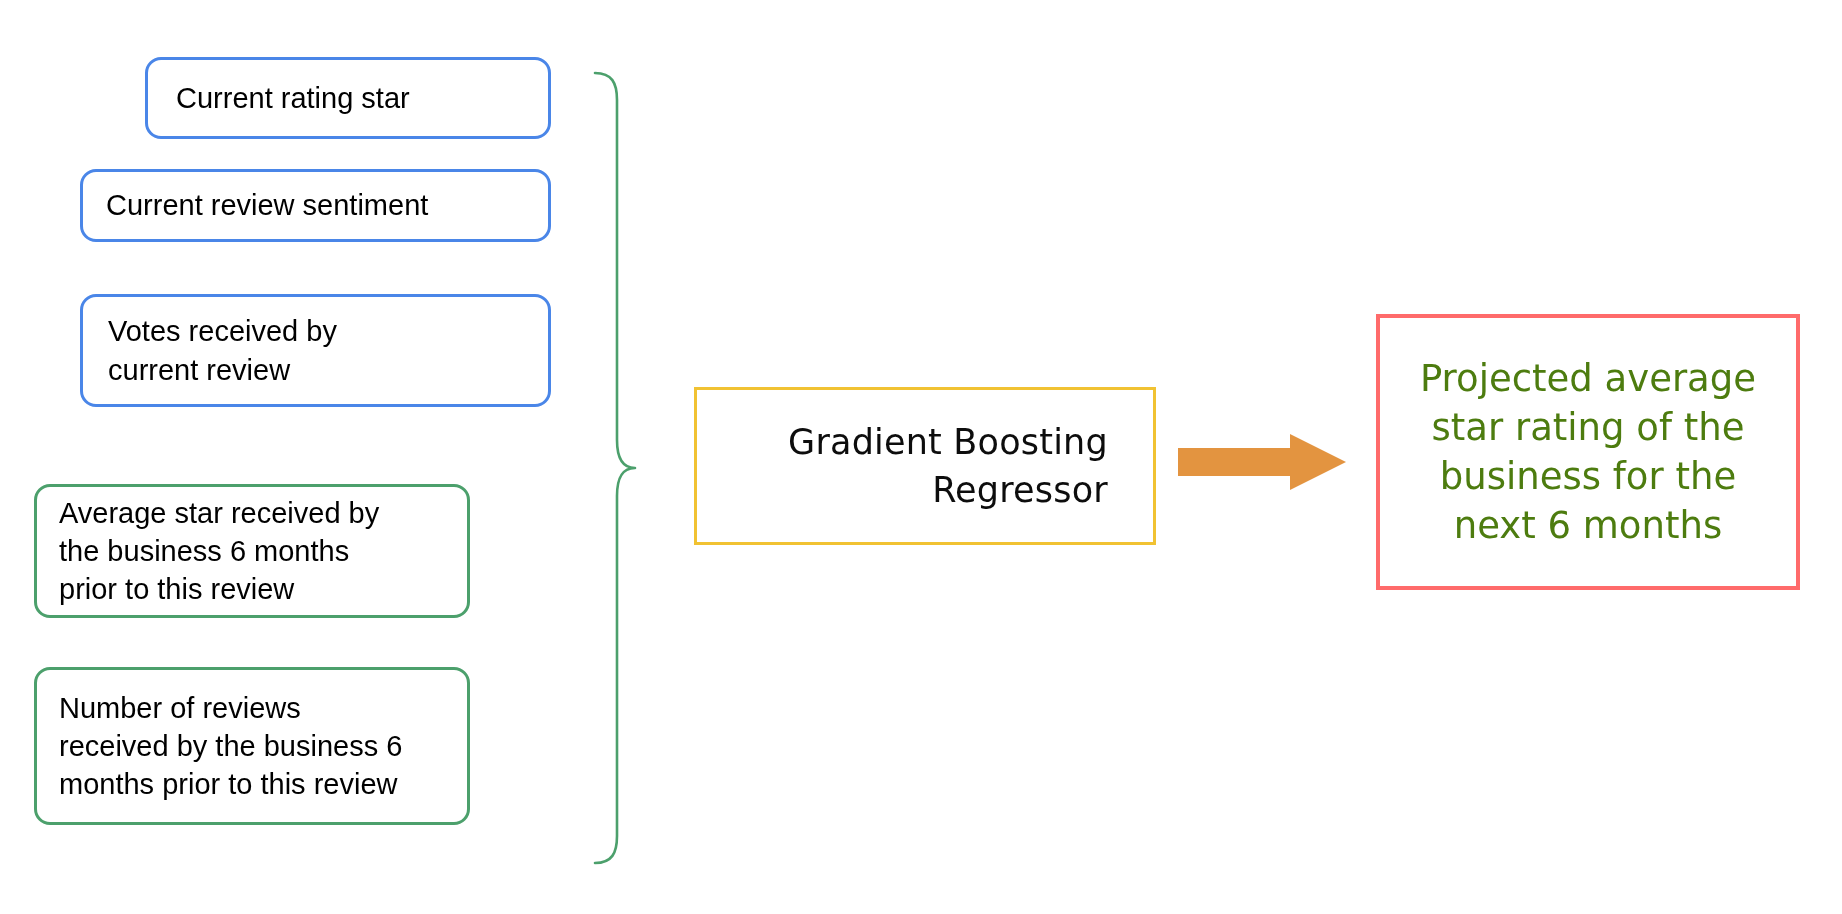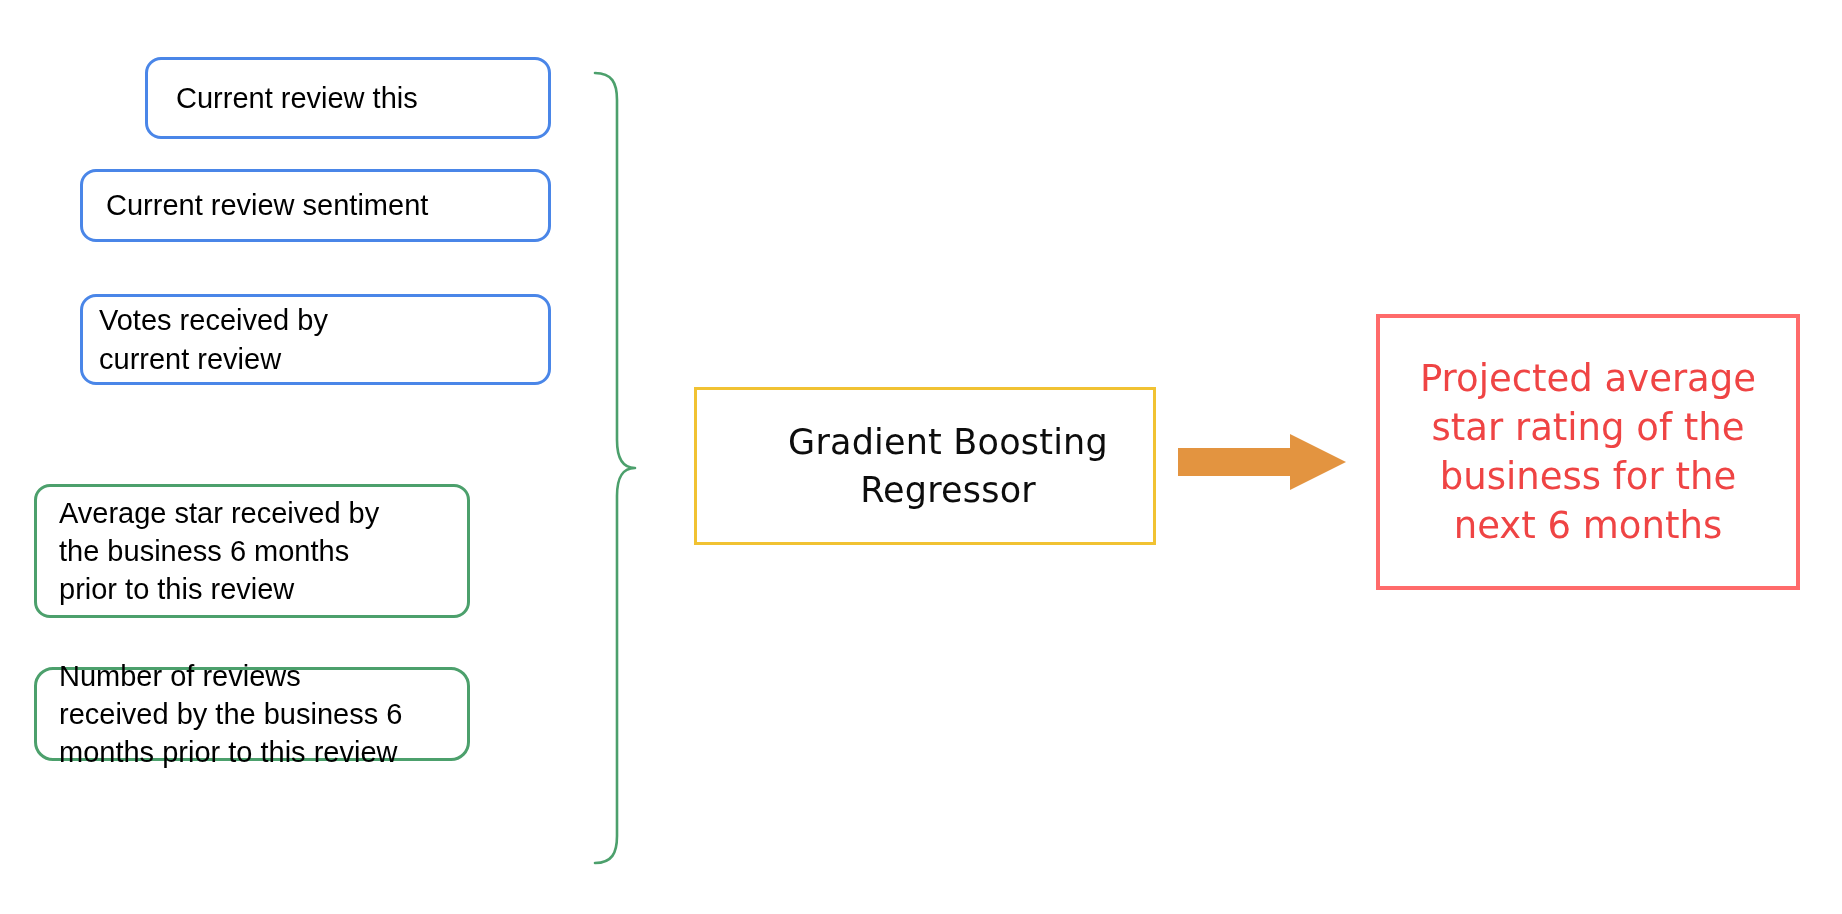--- a/index.html
+++ b/index.html
@@ -43,33 +43,32 @@
     left: 145px; top: 57px; width: 406px; height: 82px;
     padding-left: 28px;
   }
   
   #box-current-review-sentiment {
     left: 80px; top: 169px; width: 471px; height: 73px;
     padding-left: 23px;
   }
   
   #box-votes-received {
-    left: 80px; top: 294px; width: 471px; height: 91px;
-    padding-left: 16px;
+    left: 80px; top: 294px; width: 471px; height: 113px;
+    padding-left: 25px;
   }
   
   #box-avg-star-prior {
     left: 34px; top: 444px; width: 436px; height: 134px;
     padding-left: 22px;
   }
   
   #box-num-reviews-prior {
-    left: 34px; top: 627px; width: 436px; height: 94px;
+    left: 34px; top: 627px; width: 436px; height: 158px;
     padding-left: 22px;
-    border-radius: 19px;
   }
 
   
   #brace-group {
     position: absolute;
     left: 580px;
     top: 50px;
     width: 80px;
     height: 840px;
     pointer-events: none;
@@ -78,21 +77,21 @@
   
   #box-model {
     position: absolute;
     box-sizing: border-box;
     left: 694px; top: 387px; width: 462px; height: 158px;
     border: 3px solid #F1C232;
     background: #ffffff;
     display: flex;
     align-items: center;
     justify-content: center;
-    text-align: center;
+    text-align: right;
     padding-left: 46px;
   }
   #box-model .box-text {
     font-size: 35px;
     line-height: 1.38;
     color: #0d0d0d;
     white-space: pre-line;
     letter-spacing: 0.2px;
     font-family: "DejaVu Sans", sans-serif;
   }
@@ -115,32 +114,32 @@
     background: #ffffff;
     display: flex;
     align-items: center;
     justify-content: center;
     text-align: center;
     padding: 0 18px;
   }
   #box-output .box-text {
     font-size: 37px;
     line-height: 1.33;
-    color: #ef4444;
+    color: #4d7c0f;
     white-space: pre-line;
     font-family: "DejaVu Sans", sans-serif;
   }
 </style>
 </head>
 <body>
 
 <div id="canvas">
 
   <div class="feature-box blue" id="box-current-review-star">
-    <span class="box-text">Current review this</span>
+    <span class="box-text">Current rating star</span>
   </div>
 
   <div class="feature-box blue" id="box-current-review-sentiment">
     <span class="box-text">Current review sentiment</span>
   </div>
 
   <div class="feature-box blue" id="box-votes-received">
     <span class="box-text">Votes received by
 current review</span>
   </div>

